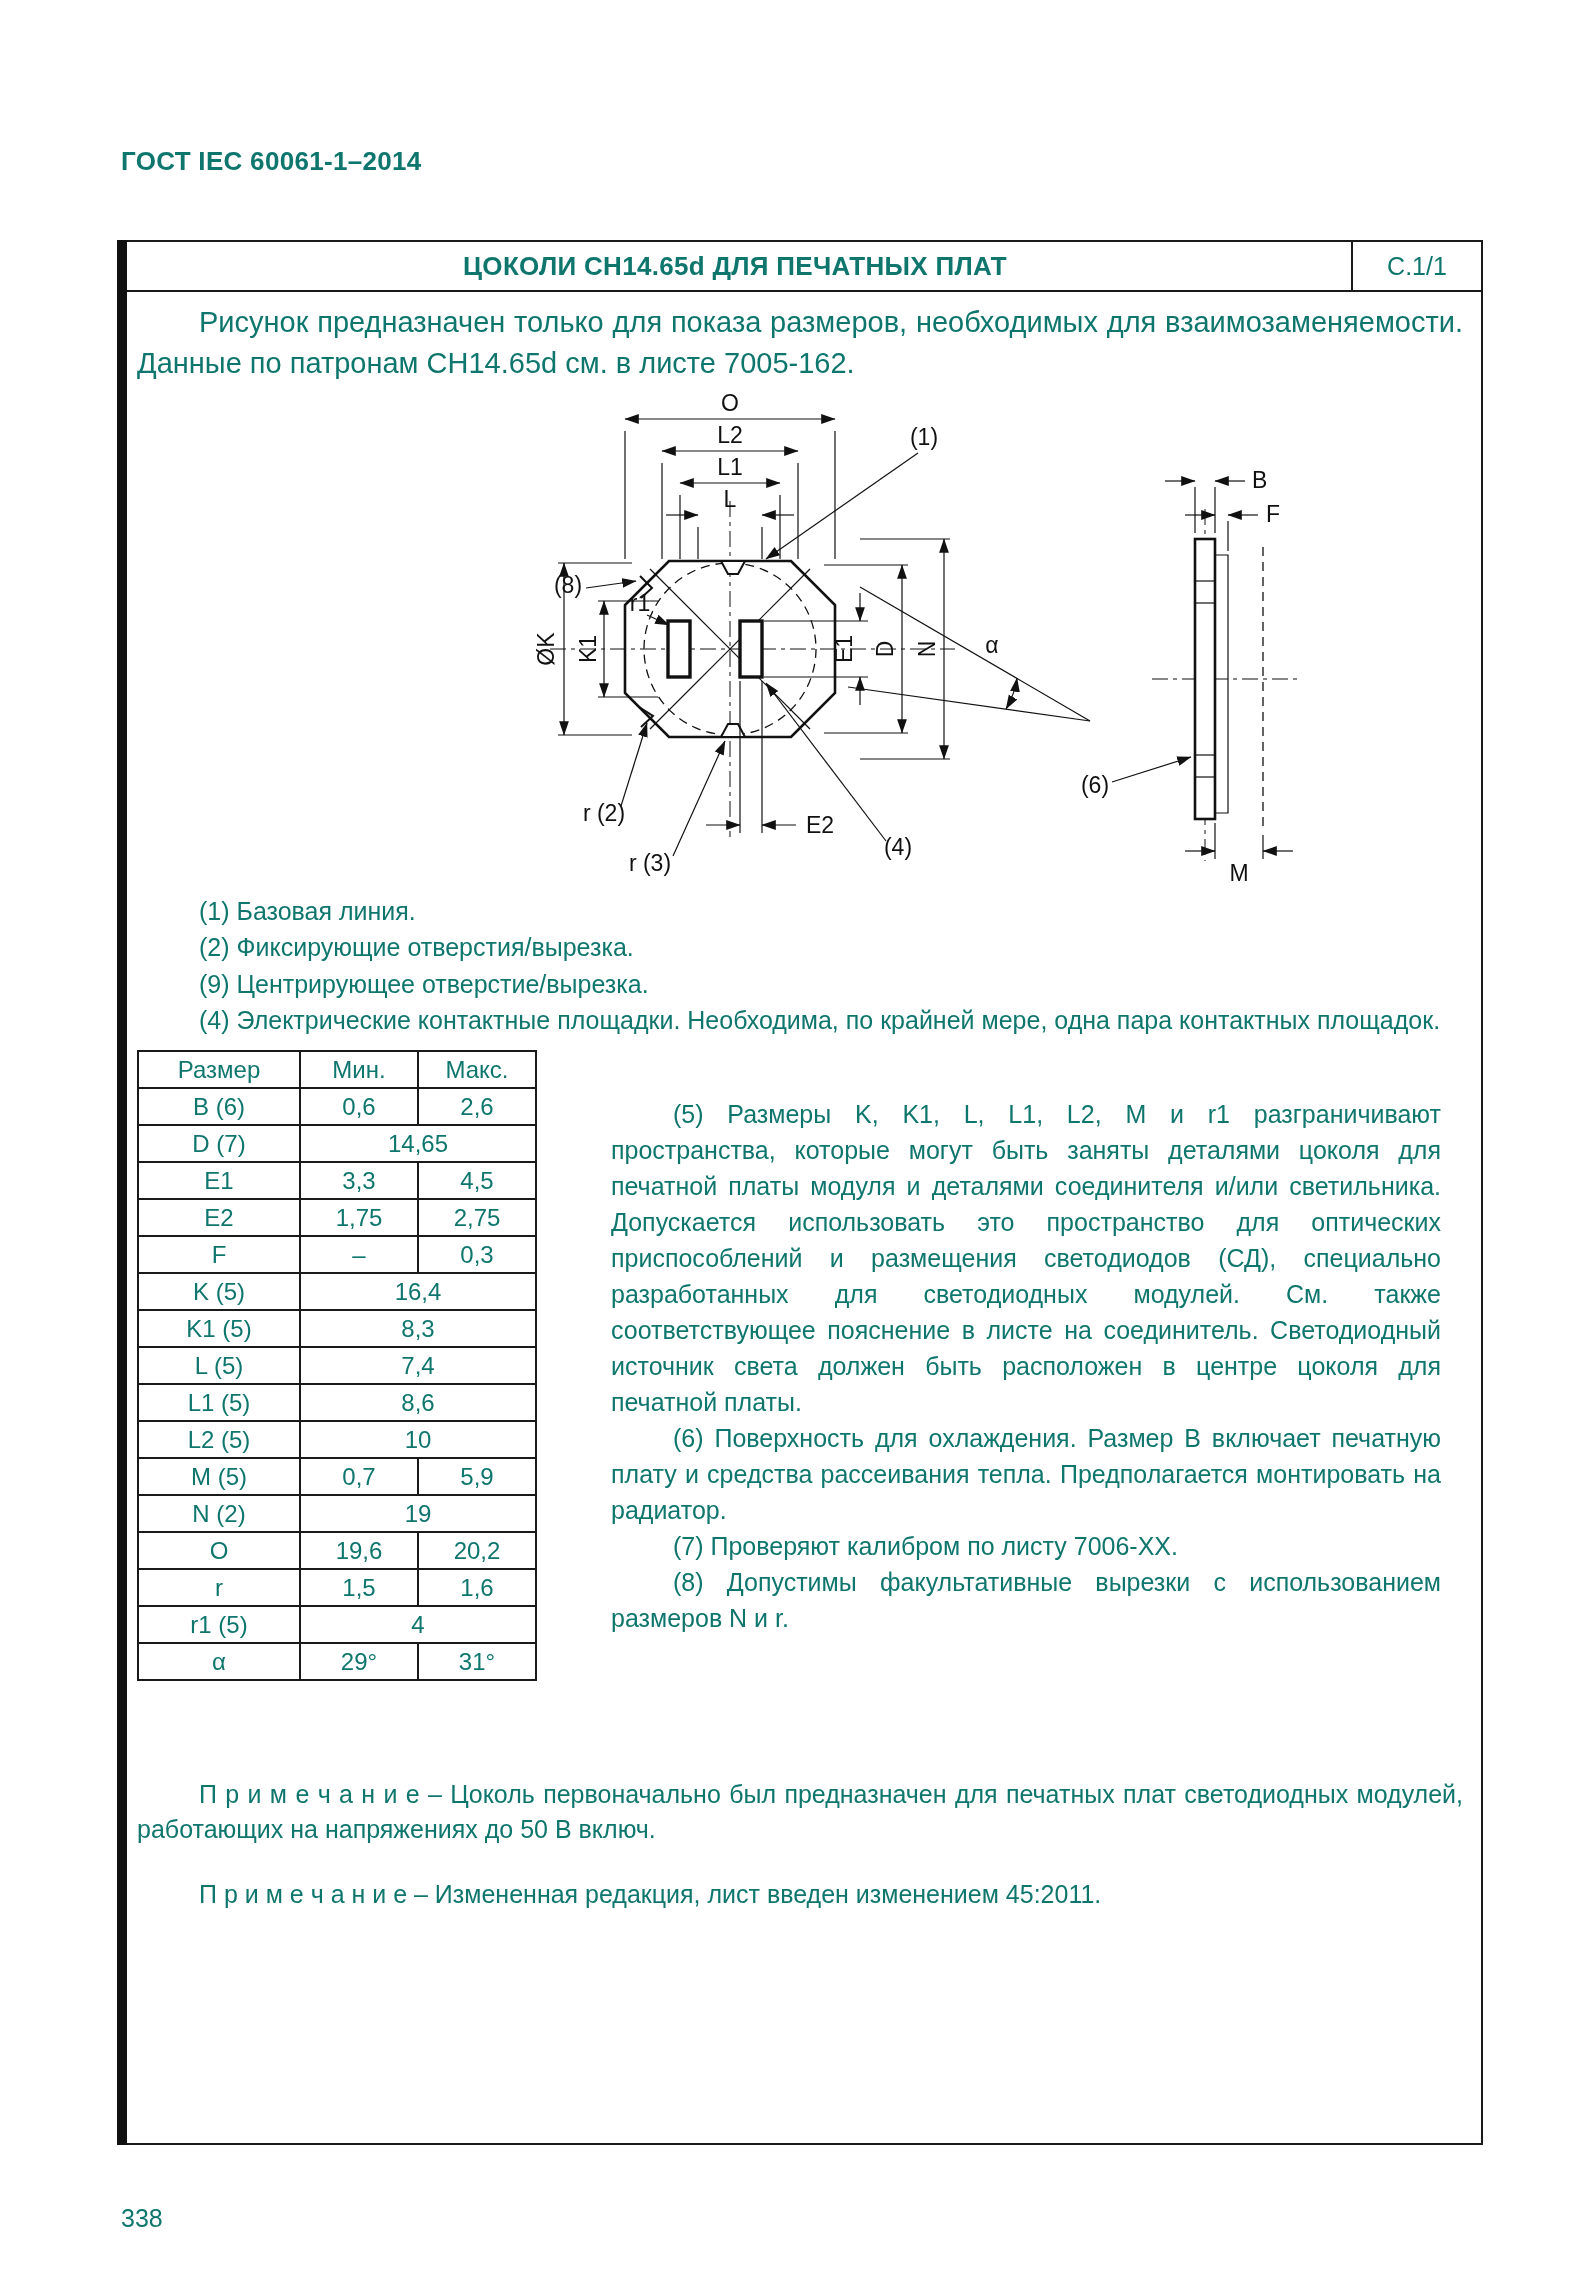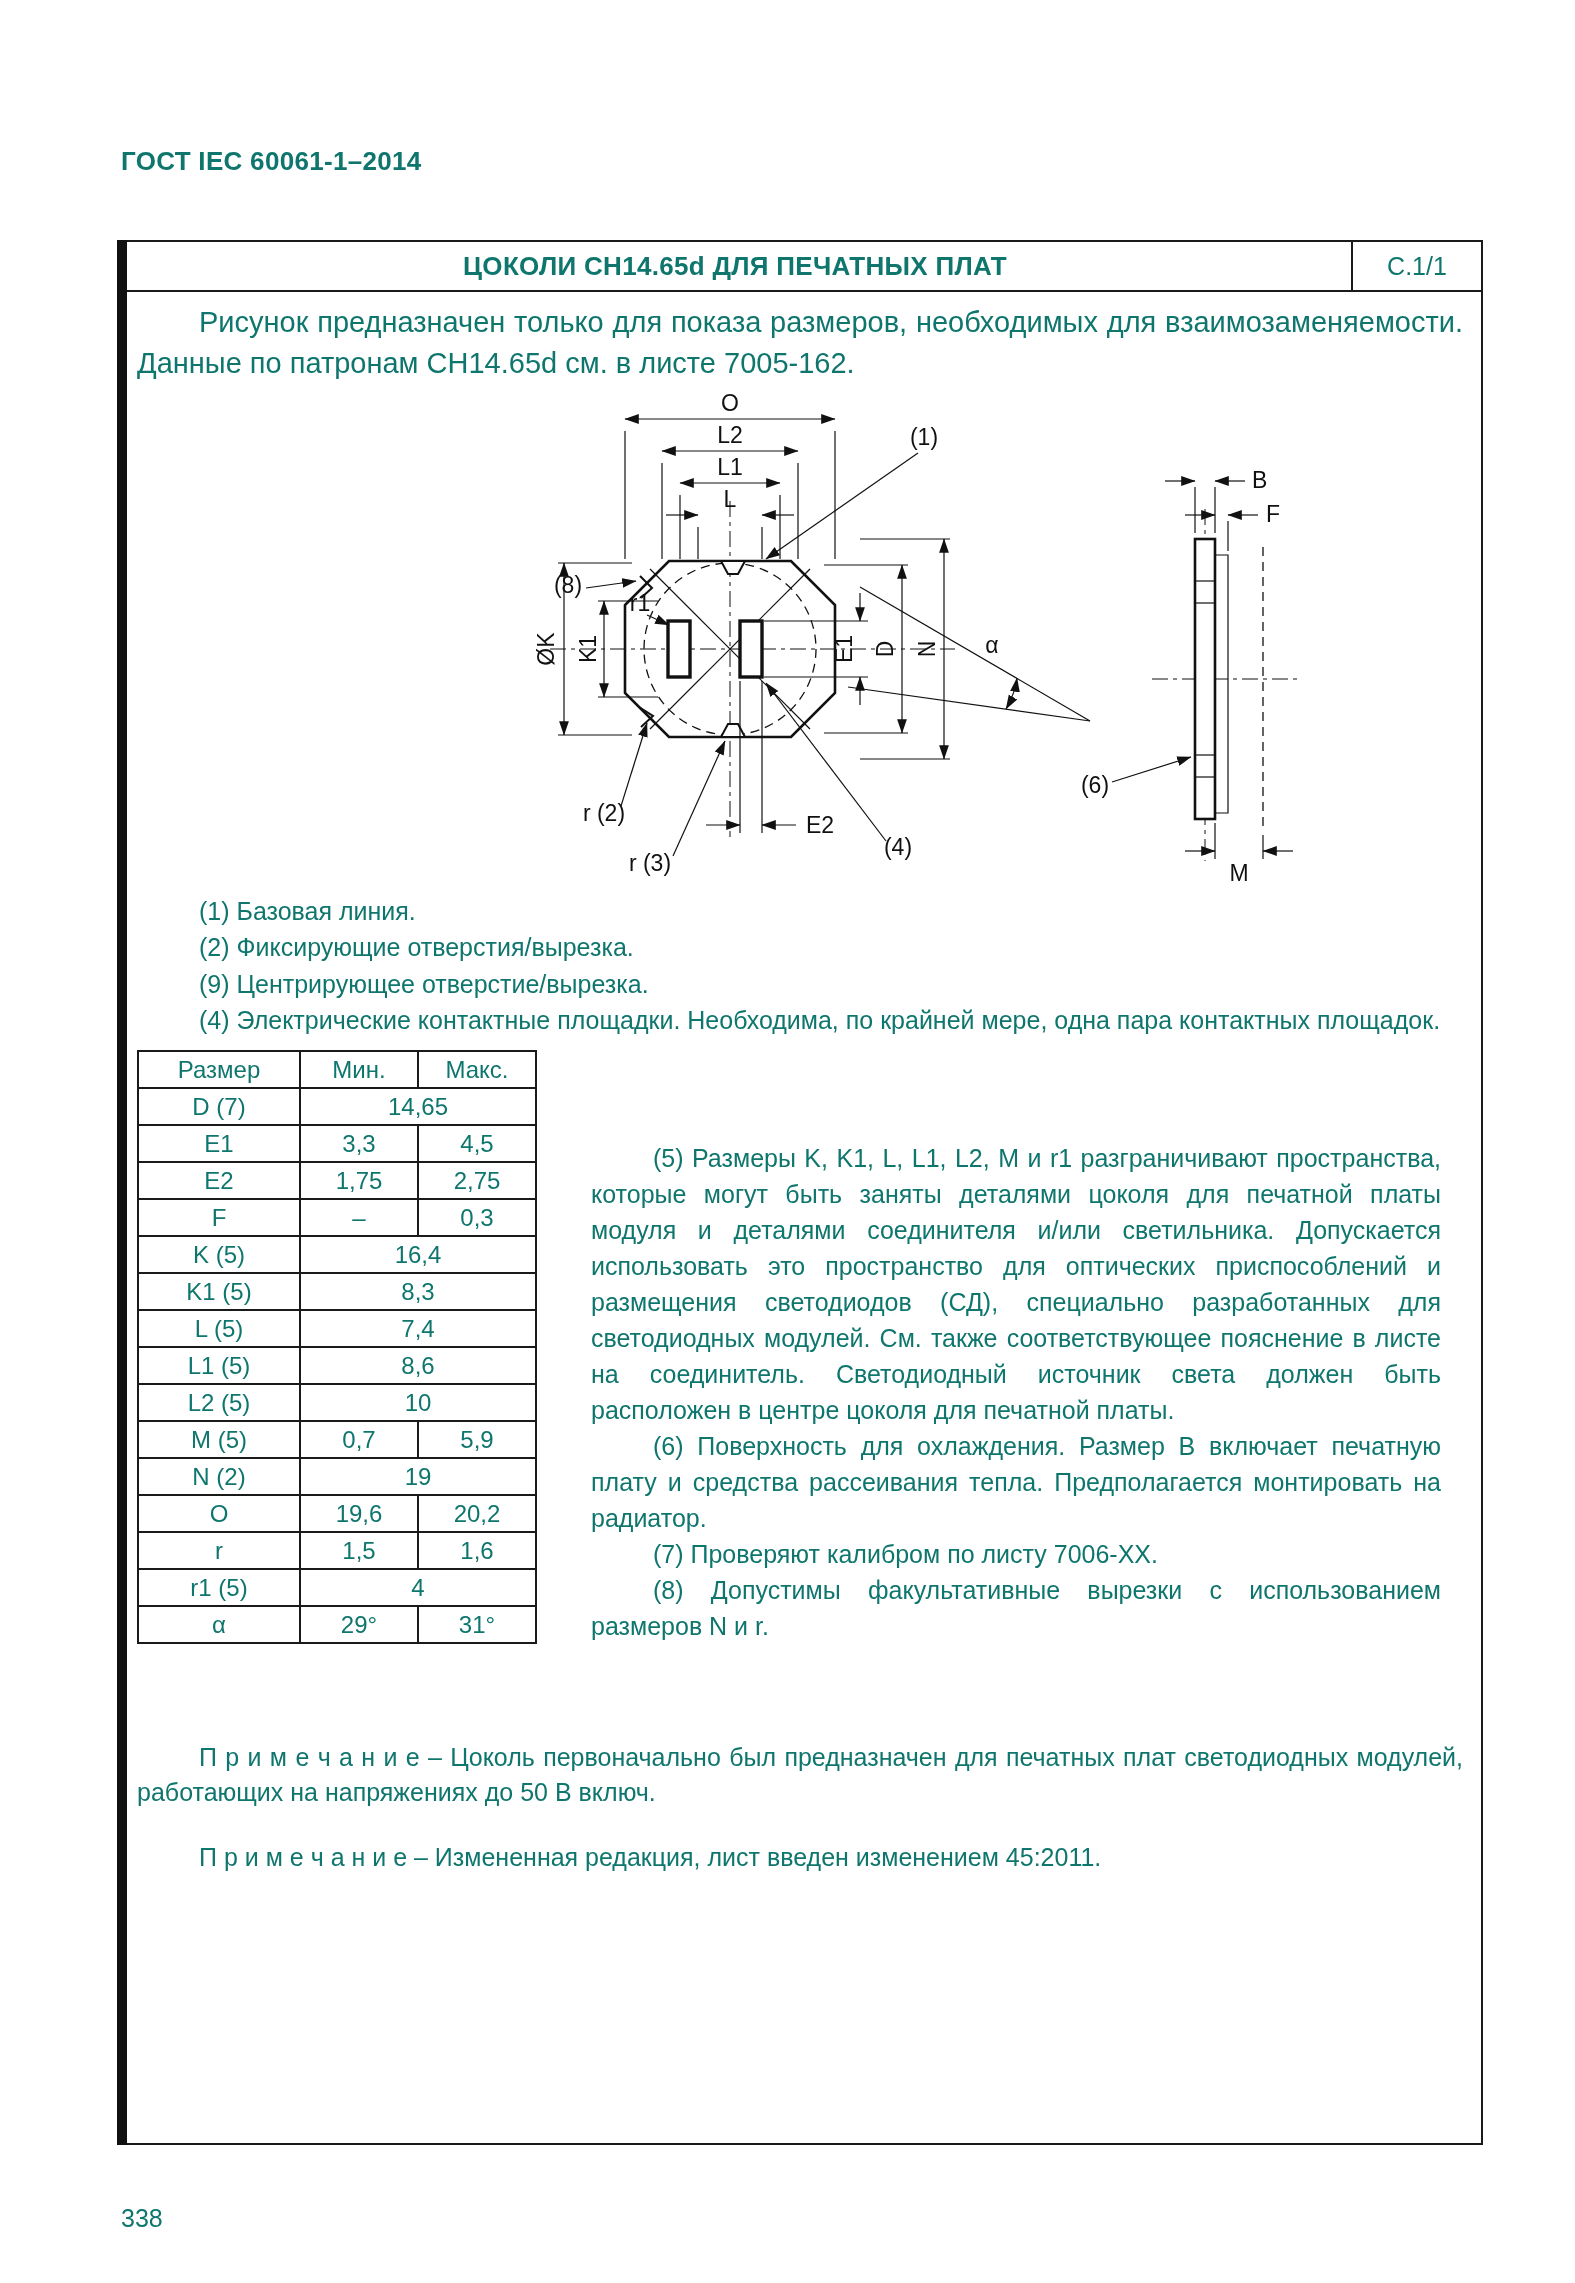--- a/index.html
+++ b/index.html
@@ -9,21 +9,21 @@
   .sheet-box{position:absolute;left:117px;top:240px;width:1366px;height:1905px;
              border:2px solid #1a1a1a;box-sizing:border-box;display:flex;flex-direction:column;}
   .left-bar{position:absolute;left:-2px;top:-2px;height:calc(100% + 4px);width:10px;background:#111;}
   .title-row{display:flex;border-bottom:2px solid #1a1a1a;height:48px;flex:0 0 auto;}
   .sheet-title{flex:1;display:flex;align-items:center;justify-content:center;font-weight:bold;font-size:26px;letter-spacing:.3px;}
   .sheet-ref{width:128px;border-left:2px solid #1a1a1a;display:flex;align-items:center;justify-content:center;font-size:25px;}
   .intro{margin:10px 18px 0 18px;font-size:29px;line-height:1.4;text-align:justify;text-indent:62px;}
   .drawing-wrap{margin-top:6px;display:flex;justify-content:center;flex:0 0 auto;}
   .numbered-notes{margin:4px 18px 0 18px;font-size:25px;line-height:1.45;}
   .numbered-notes p{margin:0;text-indent:62px;text-align:justify;}
-  .columns{display:flex;margin:12px 18px 0 18px;gap:54px;align-items:flex-end;}
+  .columns{display:flex;margin:12px 18px 0 18px;gap:74px;align-items:center;}
   .dim-table{width:400px;border-collapse:collapse;font-size:24px;flex:0 0 auto;table-layout:fixed;}
   .dim-table th,.dim-table td{border:2px solid #1a1a1a;text-align:center;padding:3px 6px;height:29px;font-weight:normal;}
   .col-name{width:148px;}
   .side-notes{flex:1;font-size:25px;line-height:1.44;padding-right:22px;}
   .side-notes p{margin:0;text-indent:62px;text-align:justify;}
   .remarks{margin:96px 18px 0 18px;font-size:25px;line-height:1.4;}
   .remarks p{margin:0;text-indent:62px;text-align:justify;}
   .remarks p + p{margin-top:30px;}
   .sheet-footer{margin-top:auto;border-top:2px solid #1a1a1a;text-align:center;font-weight:bold;font-size:26px;padding:8px 0;}
   .page-number{position:absolute;left:121px;top:2204px;font-size:25px;}
@@ -239,20 +239,25 @@
       <table class="dim-table">
         <thead>
           <tr>
             <th class="col-name">Размер</th>
             <th>Мин.</th>
             <th>Макс.</th>
           </tr>
         </thead>
         <tbody>
           <tr>
+              <td>B (6)</td>
+              <td>0,6</td>
+              <td>2,6</td>
+            </tr>
+          <tr>
               <td>D (7)</td>
               <td colspan="2">14,65</td>
             </tr>
           <tr>
               <td>E1</td>
               <td>3,3</td>
               <td>4,5</td>
             </tr>
           <tr>
               <td>E2</td>

